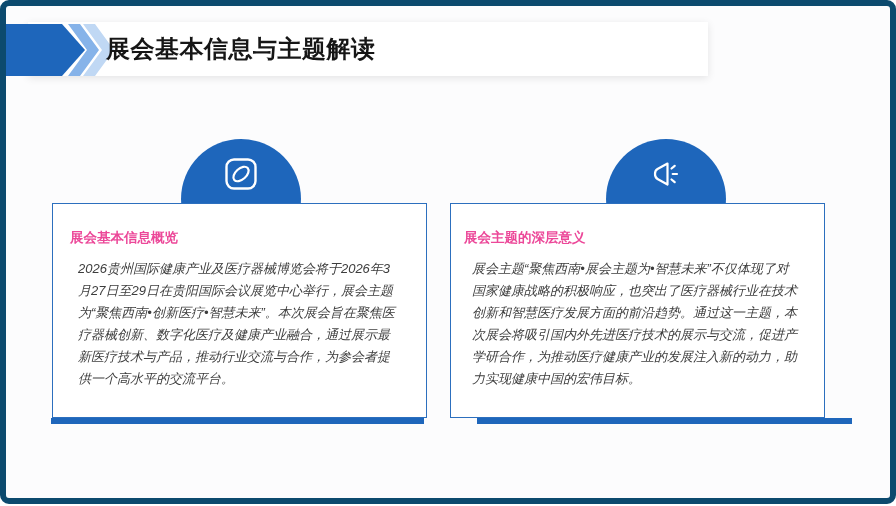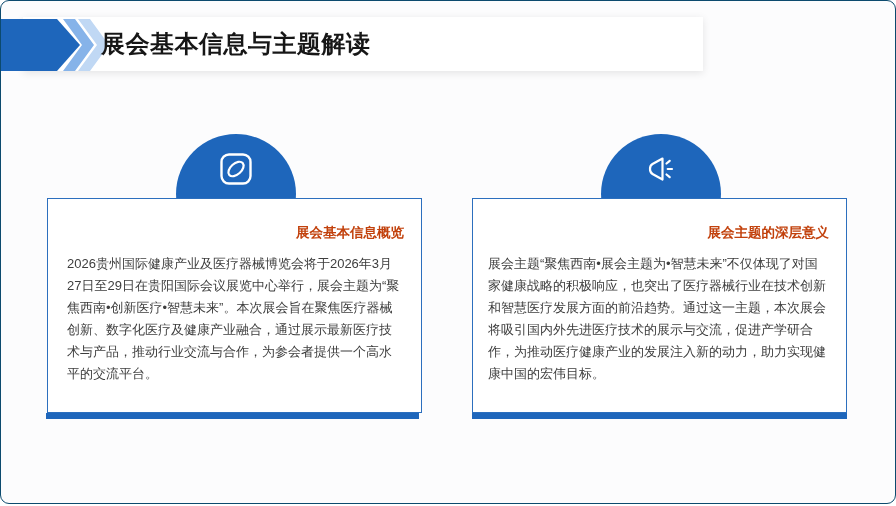--- a/index.html
+++ b/index.html
@@ -11,21 +11,21 @@
   }
   *{box-sizing:border-box;}
   html,body{margin:0;padding:0;}
   body{
     width:896px;height:506px;position:relative;background:#ffffff;
     font-family:"Liberation Sans","DejaVu Sans",sans-serif;
   }
   .slide{
     position:absolute;left:0;top:0;width:896px;height:504px;
     background:var(--page-bg);
-    border:1px solid #0c4a6e;border-radius:9px;overflow:hidden;
+    border:6px solid #0c4a6e;border-radius:9px;overflow:hidden;
   }
   
   .header-bar{
     position:absolute;left:22px;top:16px;width:680px;height:54px;
     background:#ffffff;box-shadow:0 2px 8px rgba(0,0,0,.10);
   }
   .slide-title{
     position:absolute;left:100px;top:16px;height:54px;line-height:54px;
     font-size:24px;font-weight:bold;color:#161616;letter-spacing:.5px;
     white-space:nowrap;
@@ -52,28 +52,29 @@
   .icon-left{left:216px;}
   .icon-right{left:640px;}
   .icon-wrap svg{display:block;width:38px;height:38px;}
   
   .card{
     position:absolute;top:197px;width:375px;height:215px;background:#ffffff;
     border:1.5px solid var(--card-border);
     padding:25px 17px 0 17px;
   }
   .card-left{left:46px;}
-  .card-right{left:471px;padding-left:13px;}
+  .card-right{left:444px;padding-left:13px;}
   .card-title{
-    text-align:right;font-size:13.5px;font-weight:bold;color:#c2410c;
+    text-align:left;font-size:13.5px;font-weight:bold;color:#ec4899;
     margin:0 0 11px 0;
   }
   .card-body{
     font-size:13px;line-height:22px;color:#3d3d3d;text-align:left;
-    margin:2px;
+    margin:8px;
+    font-style:italic;
   }
   
   .accent-bar{
     position:absolute;top:412px;height:6px;background:var(--accent);
   }
   .bar-left{left:45px;width:373px;}
   .bar-right{left:471px;width:375px;}
 </style>
 </head>
 <body>

